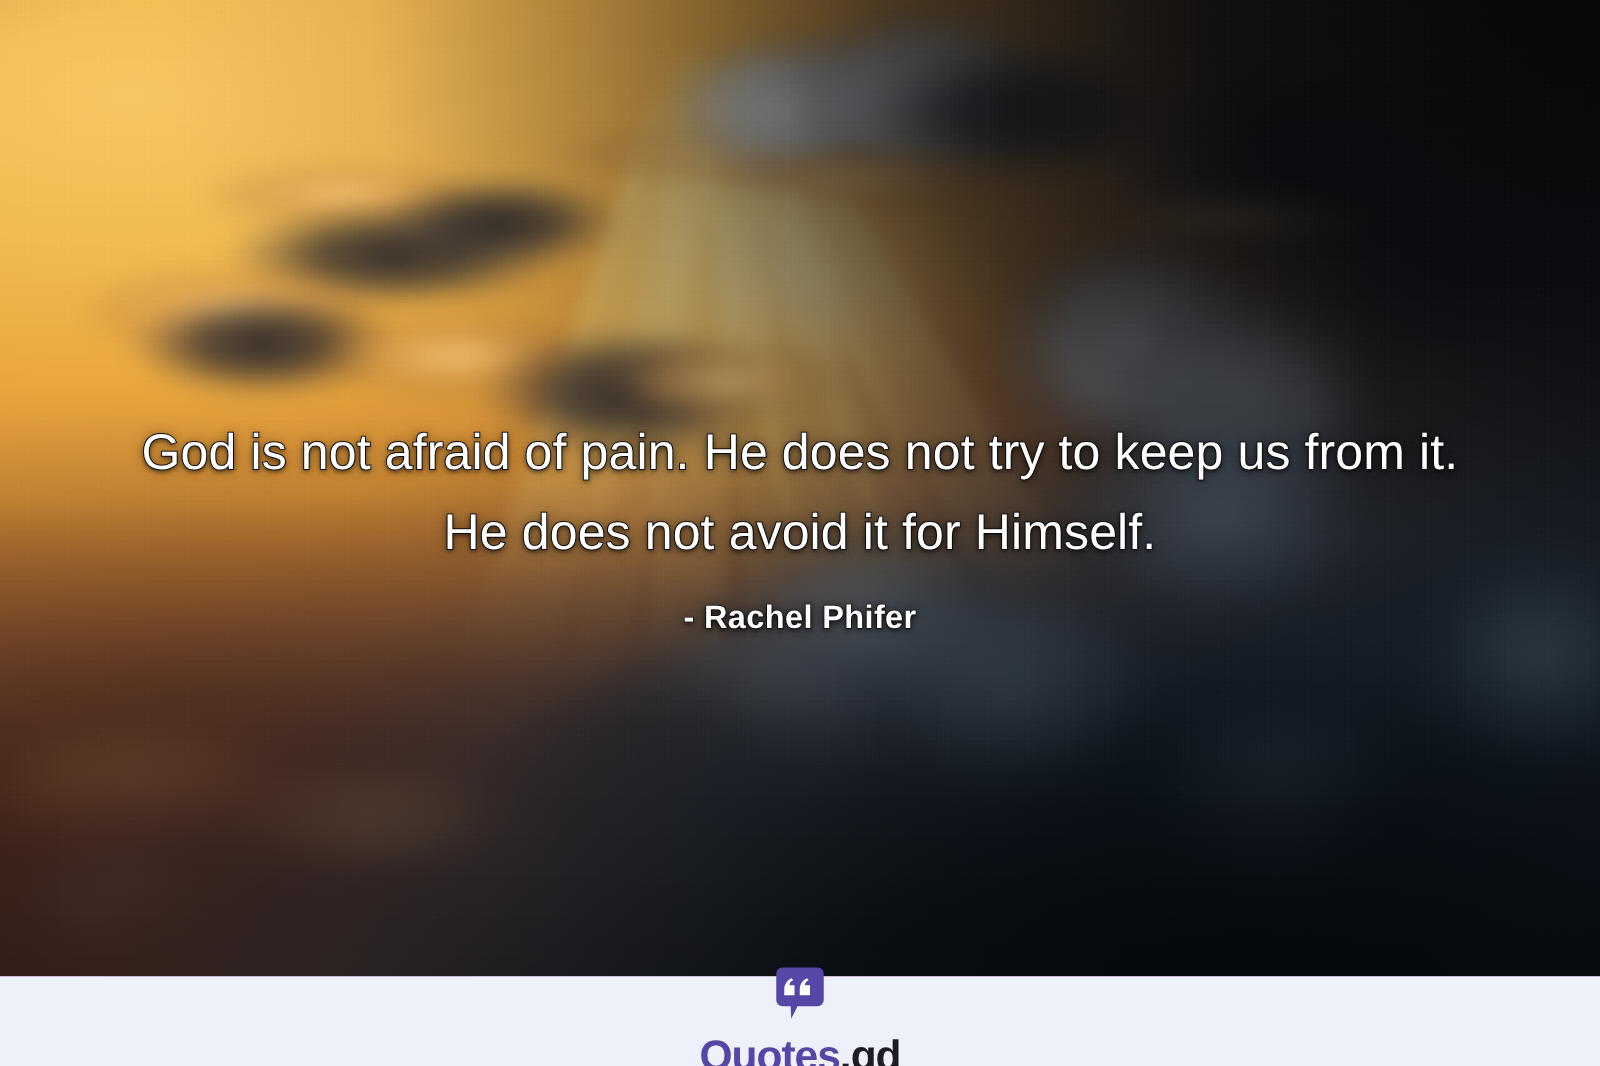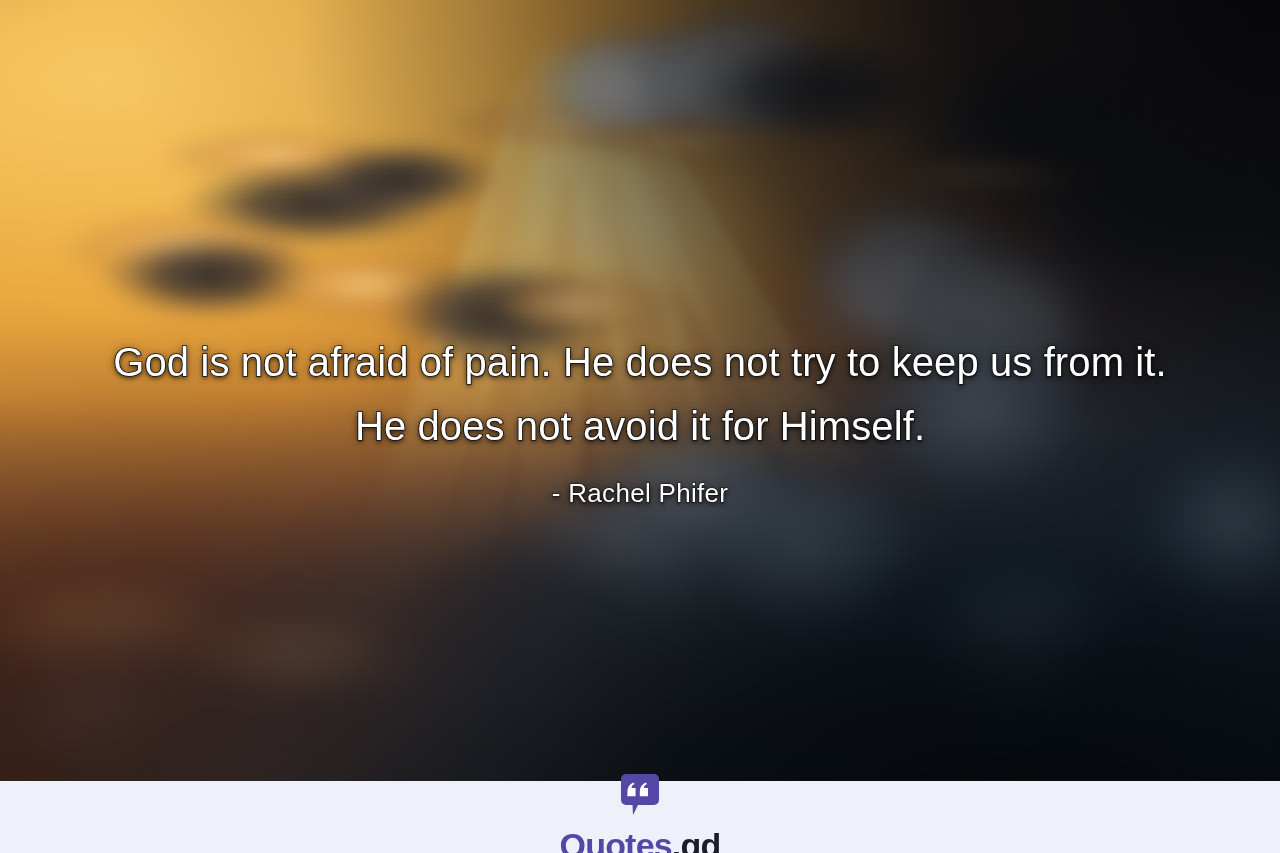--- a/index.html
+++ b/index.html
@@ -216,21 +216,21 @@
     paint-order: stroke fill;
     text-shadow:
       0 2px 4px rgba(0,0,0,.75),
       0 0 10px rgba(0,0,0,.45);
   }
   .quote-author {
     margin: 20px auto 0 auto;
     color: #ffffff;
     font-size: 26px;
     line-height: 30px;
-    font-weight: 400;
+    font-weight: 700;
     letter-spacing: .3px;
     -webkit-text-stroke: 1.2px #15161a;
     paint-order: stroke fill;
     text-shadow:
       0 2px 4px rgba(0,0,0,.8),
       0 0 9px rgba(0,0,0,.5);
   }
 
   
   .footer {

